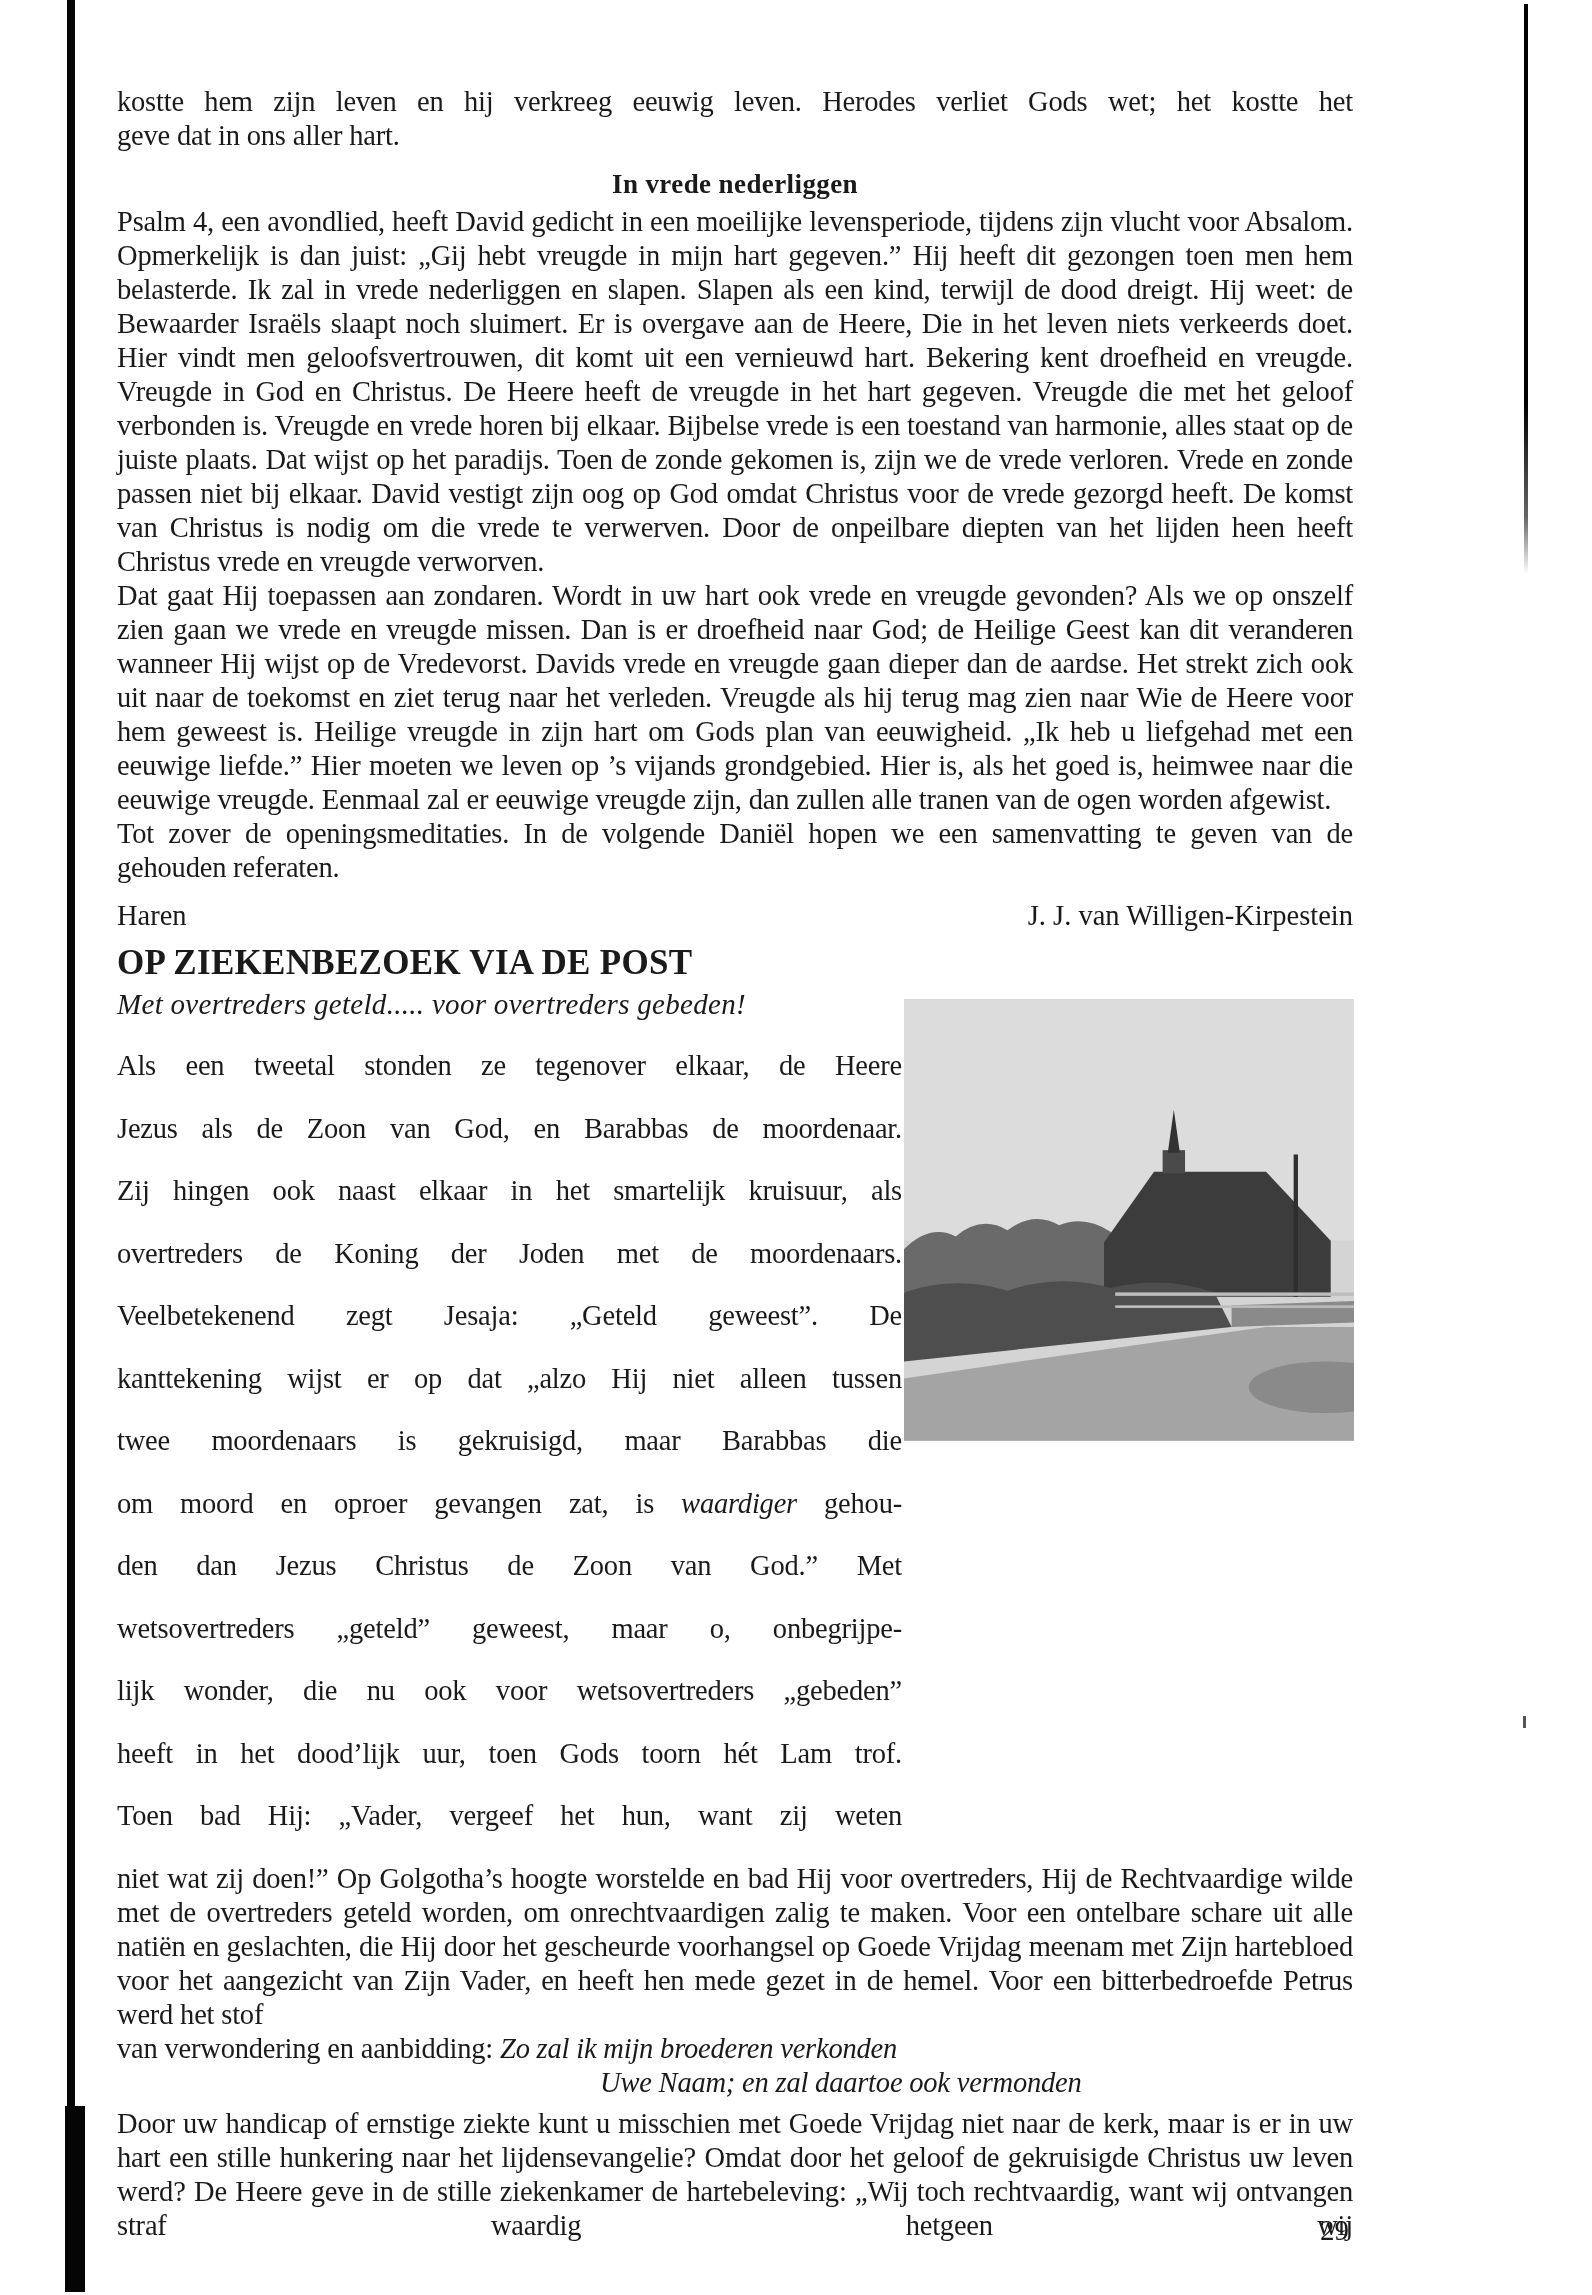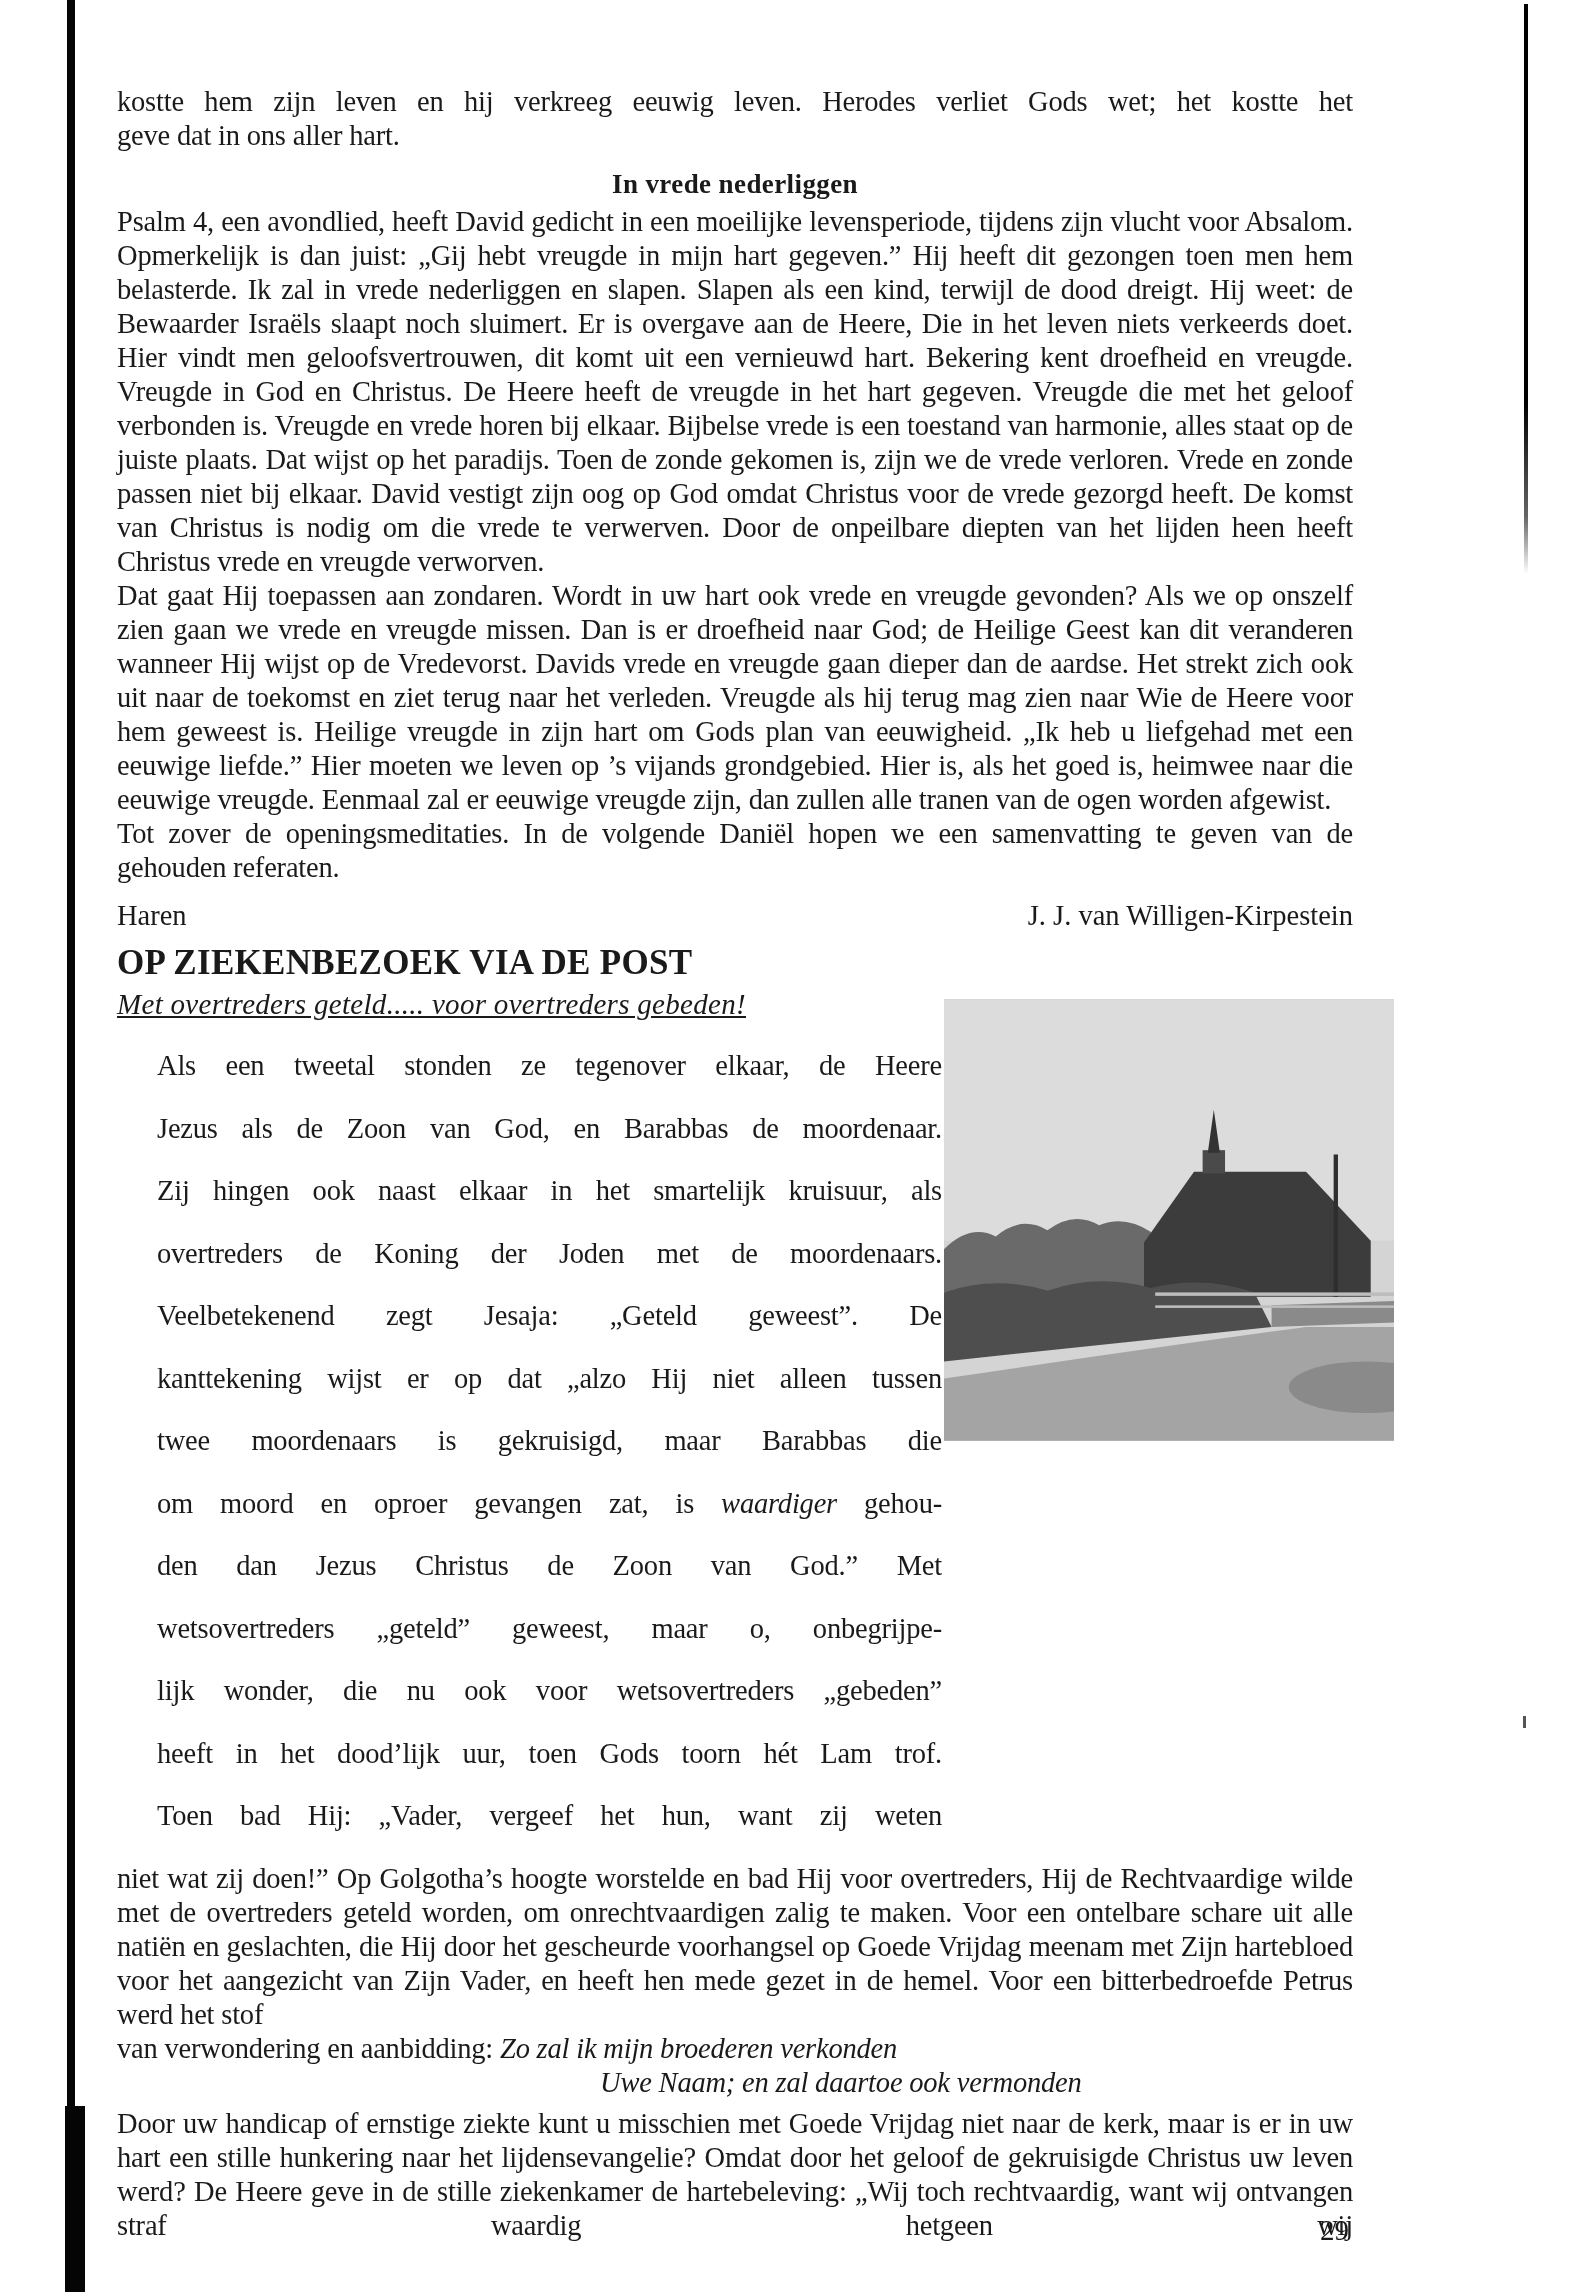--- a/index.html
+++ b/index.html
@@ -12,23 +12,23 @@
   .stray-mark { position: absolute; left: 1523px; top: 1716px; width: 2.6px; height: 12px; background: #555; }
 
   .page { position: absolute; left: 117px; top: 85px; width: 1236px; }
   .line-block { font-size: 28.5px; line-height: 34px; text-align: justify; text-align-last: left;
                 letter-spacing: -0.2px; }
   .para p { margin: 0; }
   .justify-all { text-align: justify; text-align-last: justify; }
   .heading-sub { font-weight: bold; font-size: 27px; margin: 15.5px 0 5.2px 0; letter-spacing: 0.4px; text-align: center; }
   .signature { display: flex; justify-content: space-between; font-size: 28.5px; margin-top: 15.5px; }
   .article-title { font-weight: bold; font-size: 35px; margin: 10.4px 0 5.2px 0; letter-spacing: 0.3px; }
-  .article-sub { font-style: italic; font-size: 29px; margin: 0 0 19px 0; letter-spacing: 0.3px; text-decoration: underline; }
+  .article-sub { font-style: italic; font-size: 29px; margin: 0 0 19px 0; letter-spacing: 0.3px; }
 
-  .two-col { position: relative; margin-left: 40px; }
+  .two-col { position: relative; }
   .narrow { width: 785px; }
   .photo { position: absolute; left: 787px; top: -50px; width: 450px; height: 442px;
            background: #cfcfcf; overflow: hidden; }
   .photo svg { display: block; }
 
   .verse { display: block; margin-left: 483px; font-style: italic; }
   .verse-inline { font-style: italic; }
   .page-number { position: absolute; left: 1320px; top: 2214px; font-size: 29px; }
   em { font-style: italic; }
 </style>

